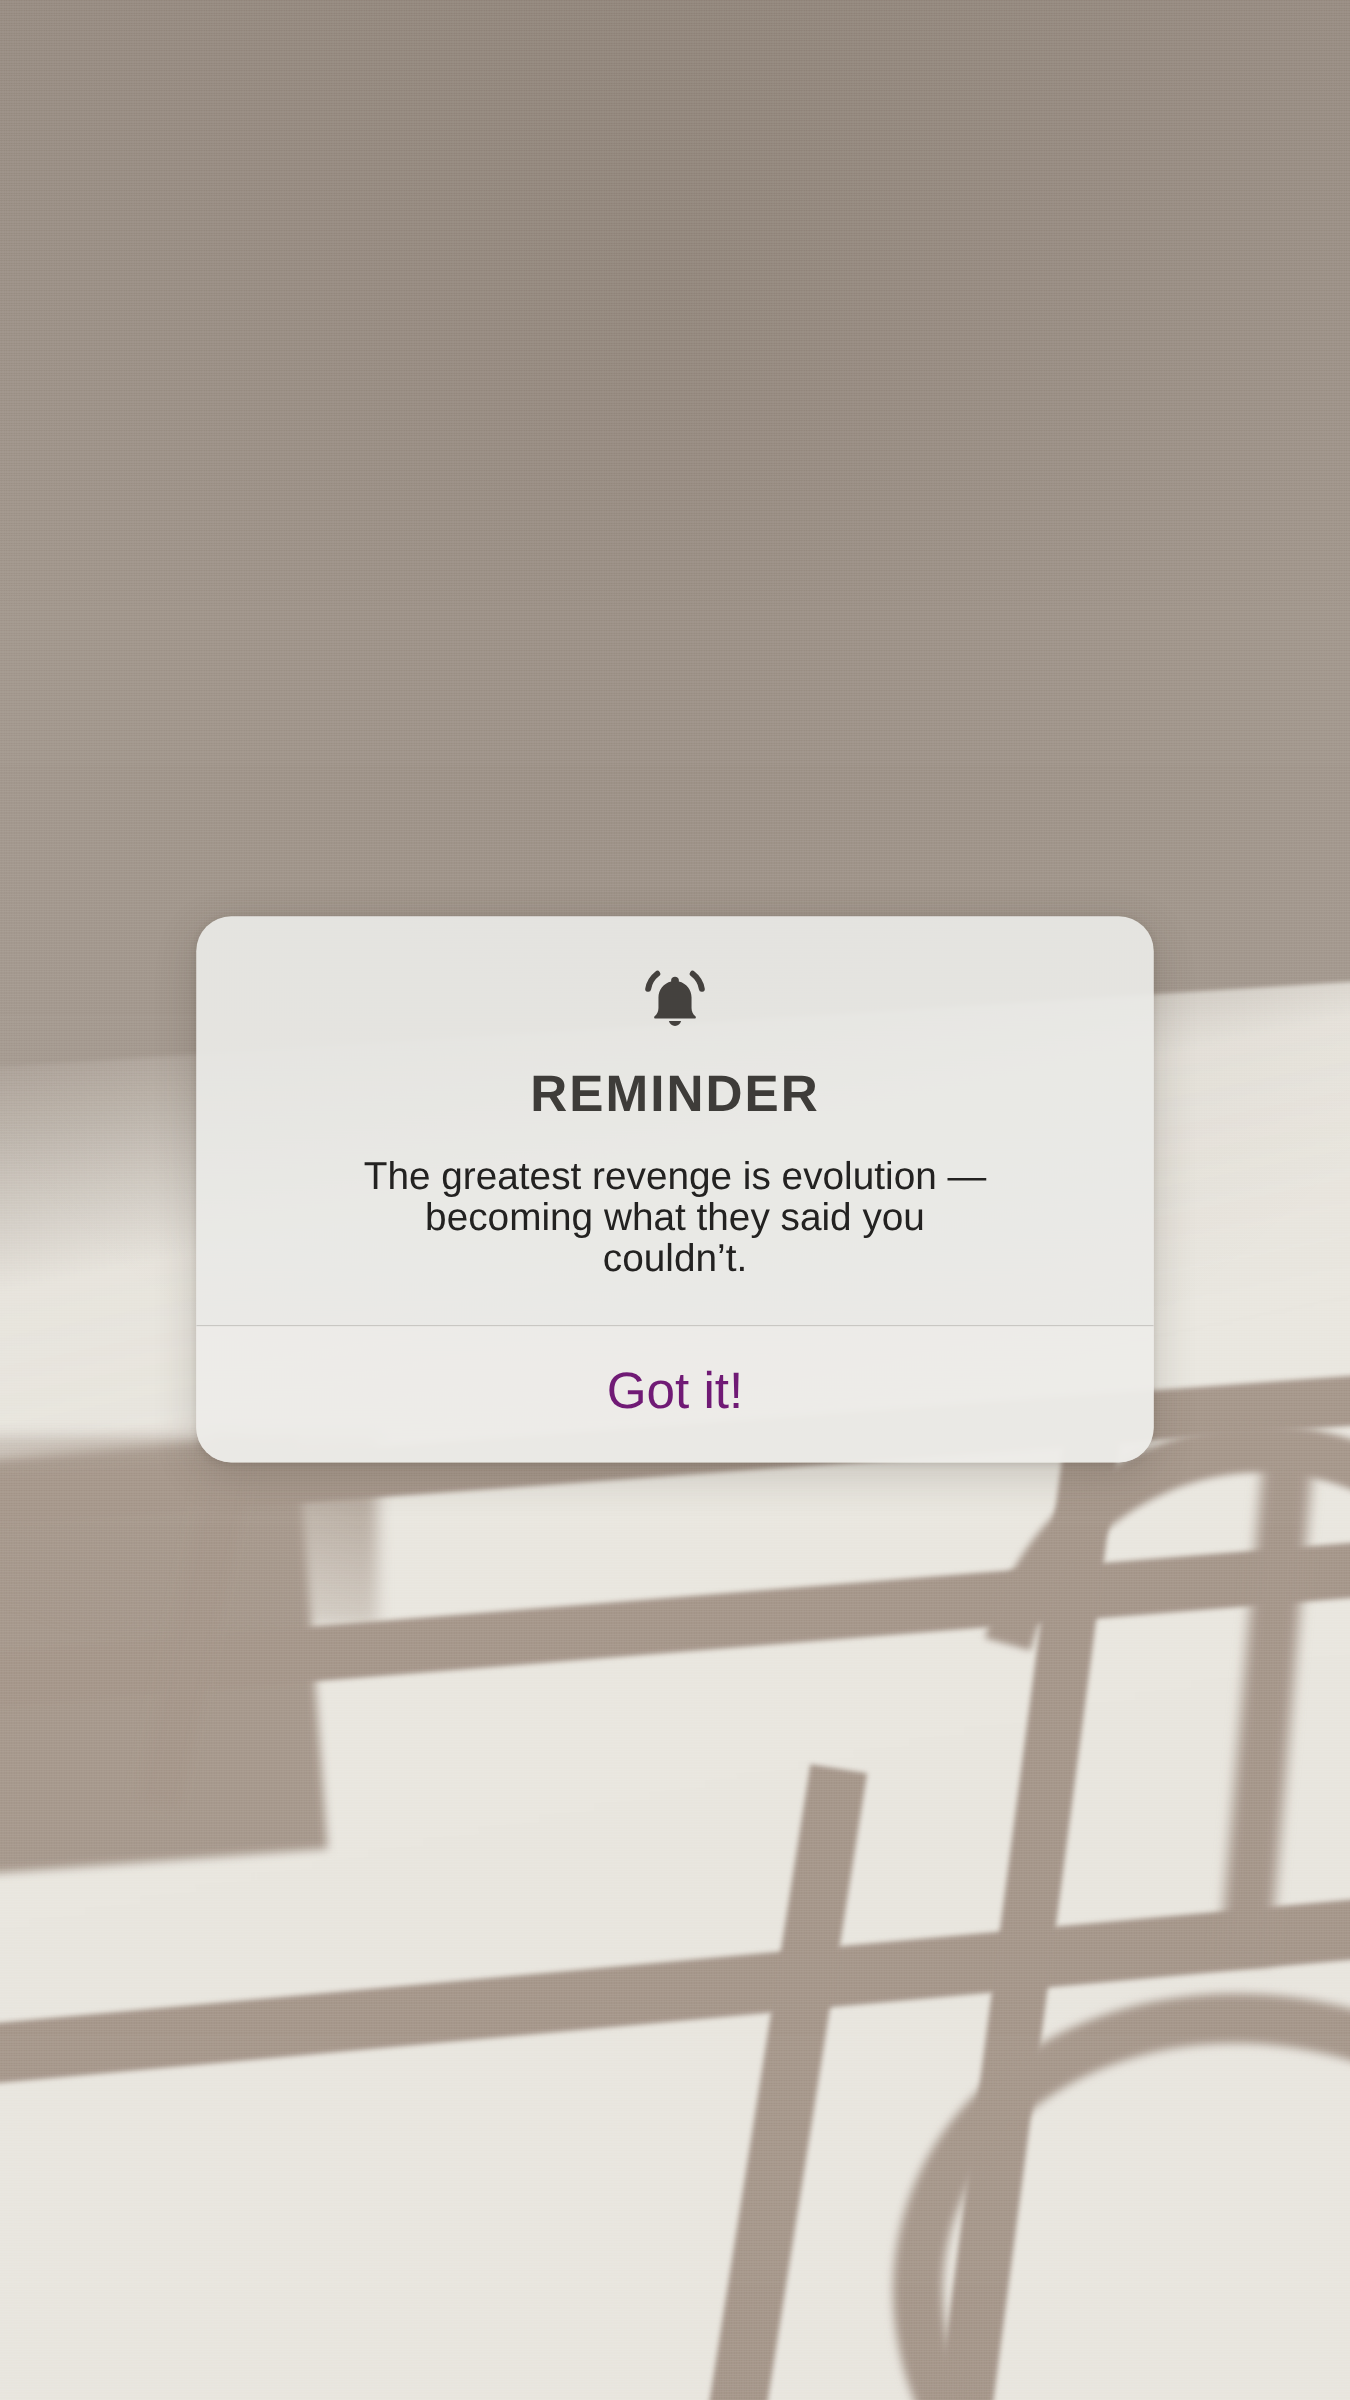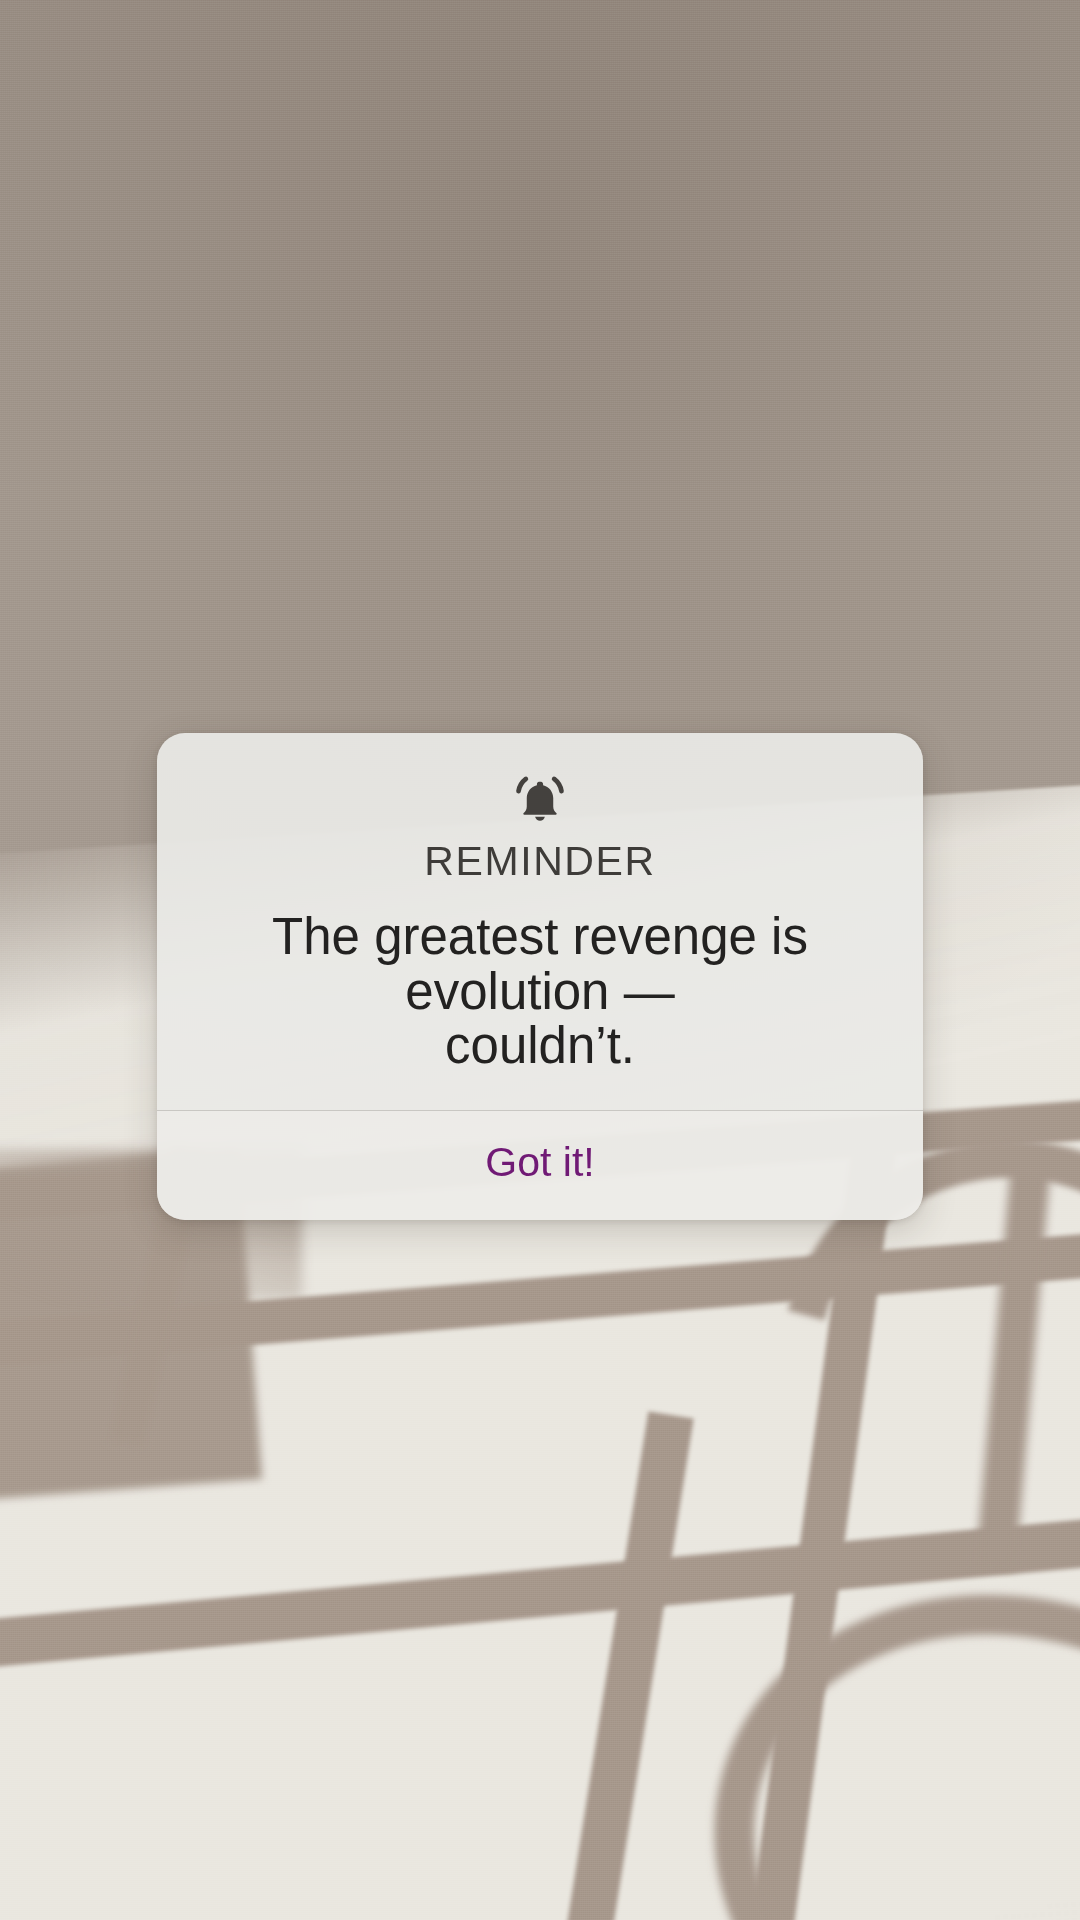--- a/index.html
+++ b/index.html
@@ -138,30 +138,30 @@
     padding:36px 30px 30px;
     text-align:center;
   }
   .bell-wrap{
     display:flex; justify-content:center; align-items:center;
     height:62px;
   }
   .bell-wrap svg{ display:block; }
 
   .alert-title{
-    margin-top:8px;
+    margin-top:22px;
     font-size:41px;
-    font-weight:400;
+    font-weight:700;
     letter-spacing:1.6px;
     color:#3e3c39;
     line-height:1.1;
   }
   .alert-message{
     margin-top:26px;
-    font-size:51px;
+    font-size:31px;
     font-weight:300;
     line-height:1.07;
     color:#232221;
     padding:0 8px 6px;
   }
   .alert-divider{
     height:1px;
     background:#c9c7c3;
   }
   .alert-action{
@@ -219,20 +219,21 @@
         <path d="M16.4 8.8c-4.3 3.3-7.2 8.1-8.1 13.4" fill="none" stroke="#44413e" stroke-width="5.2" stroke-linecap="round"></path>
 
         <path d="M47.6 8.8c4.3 3.3 7.2 8.1 8.1 13.4" fill="none" stroke="#44413e" stroke-width="5.2" stroke-linecap="round"></path>
       </svg>
     </div>
 
     <div class="alert-title">REMINDER</div>
 
     <div class="alert-message">
       <div>The greatest revenge is evolution —</div>
+      <div>becoming what they said you</div>
       <div>couldn’t.</div>
     </div>
   </div>
 
   <div class="alert-divider"></div>
 
   <button class="alert-action">Got it!</button>
 </div>
 
 </body></html>

